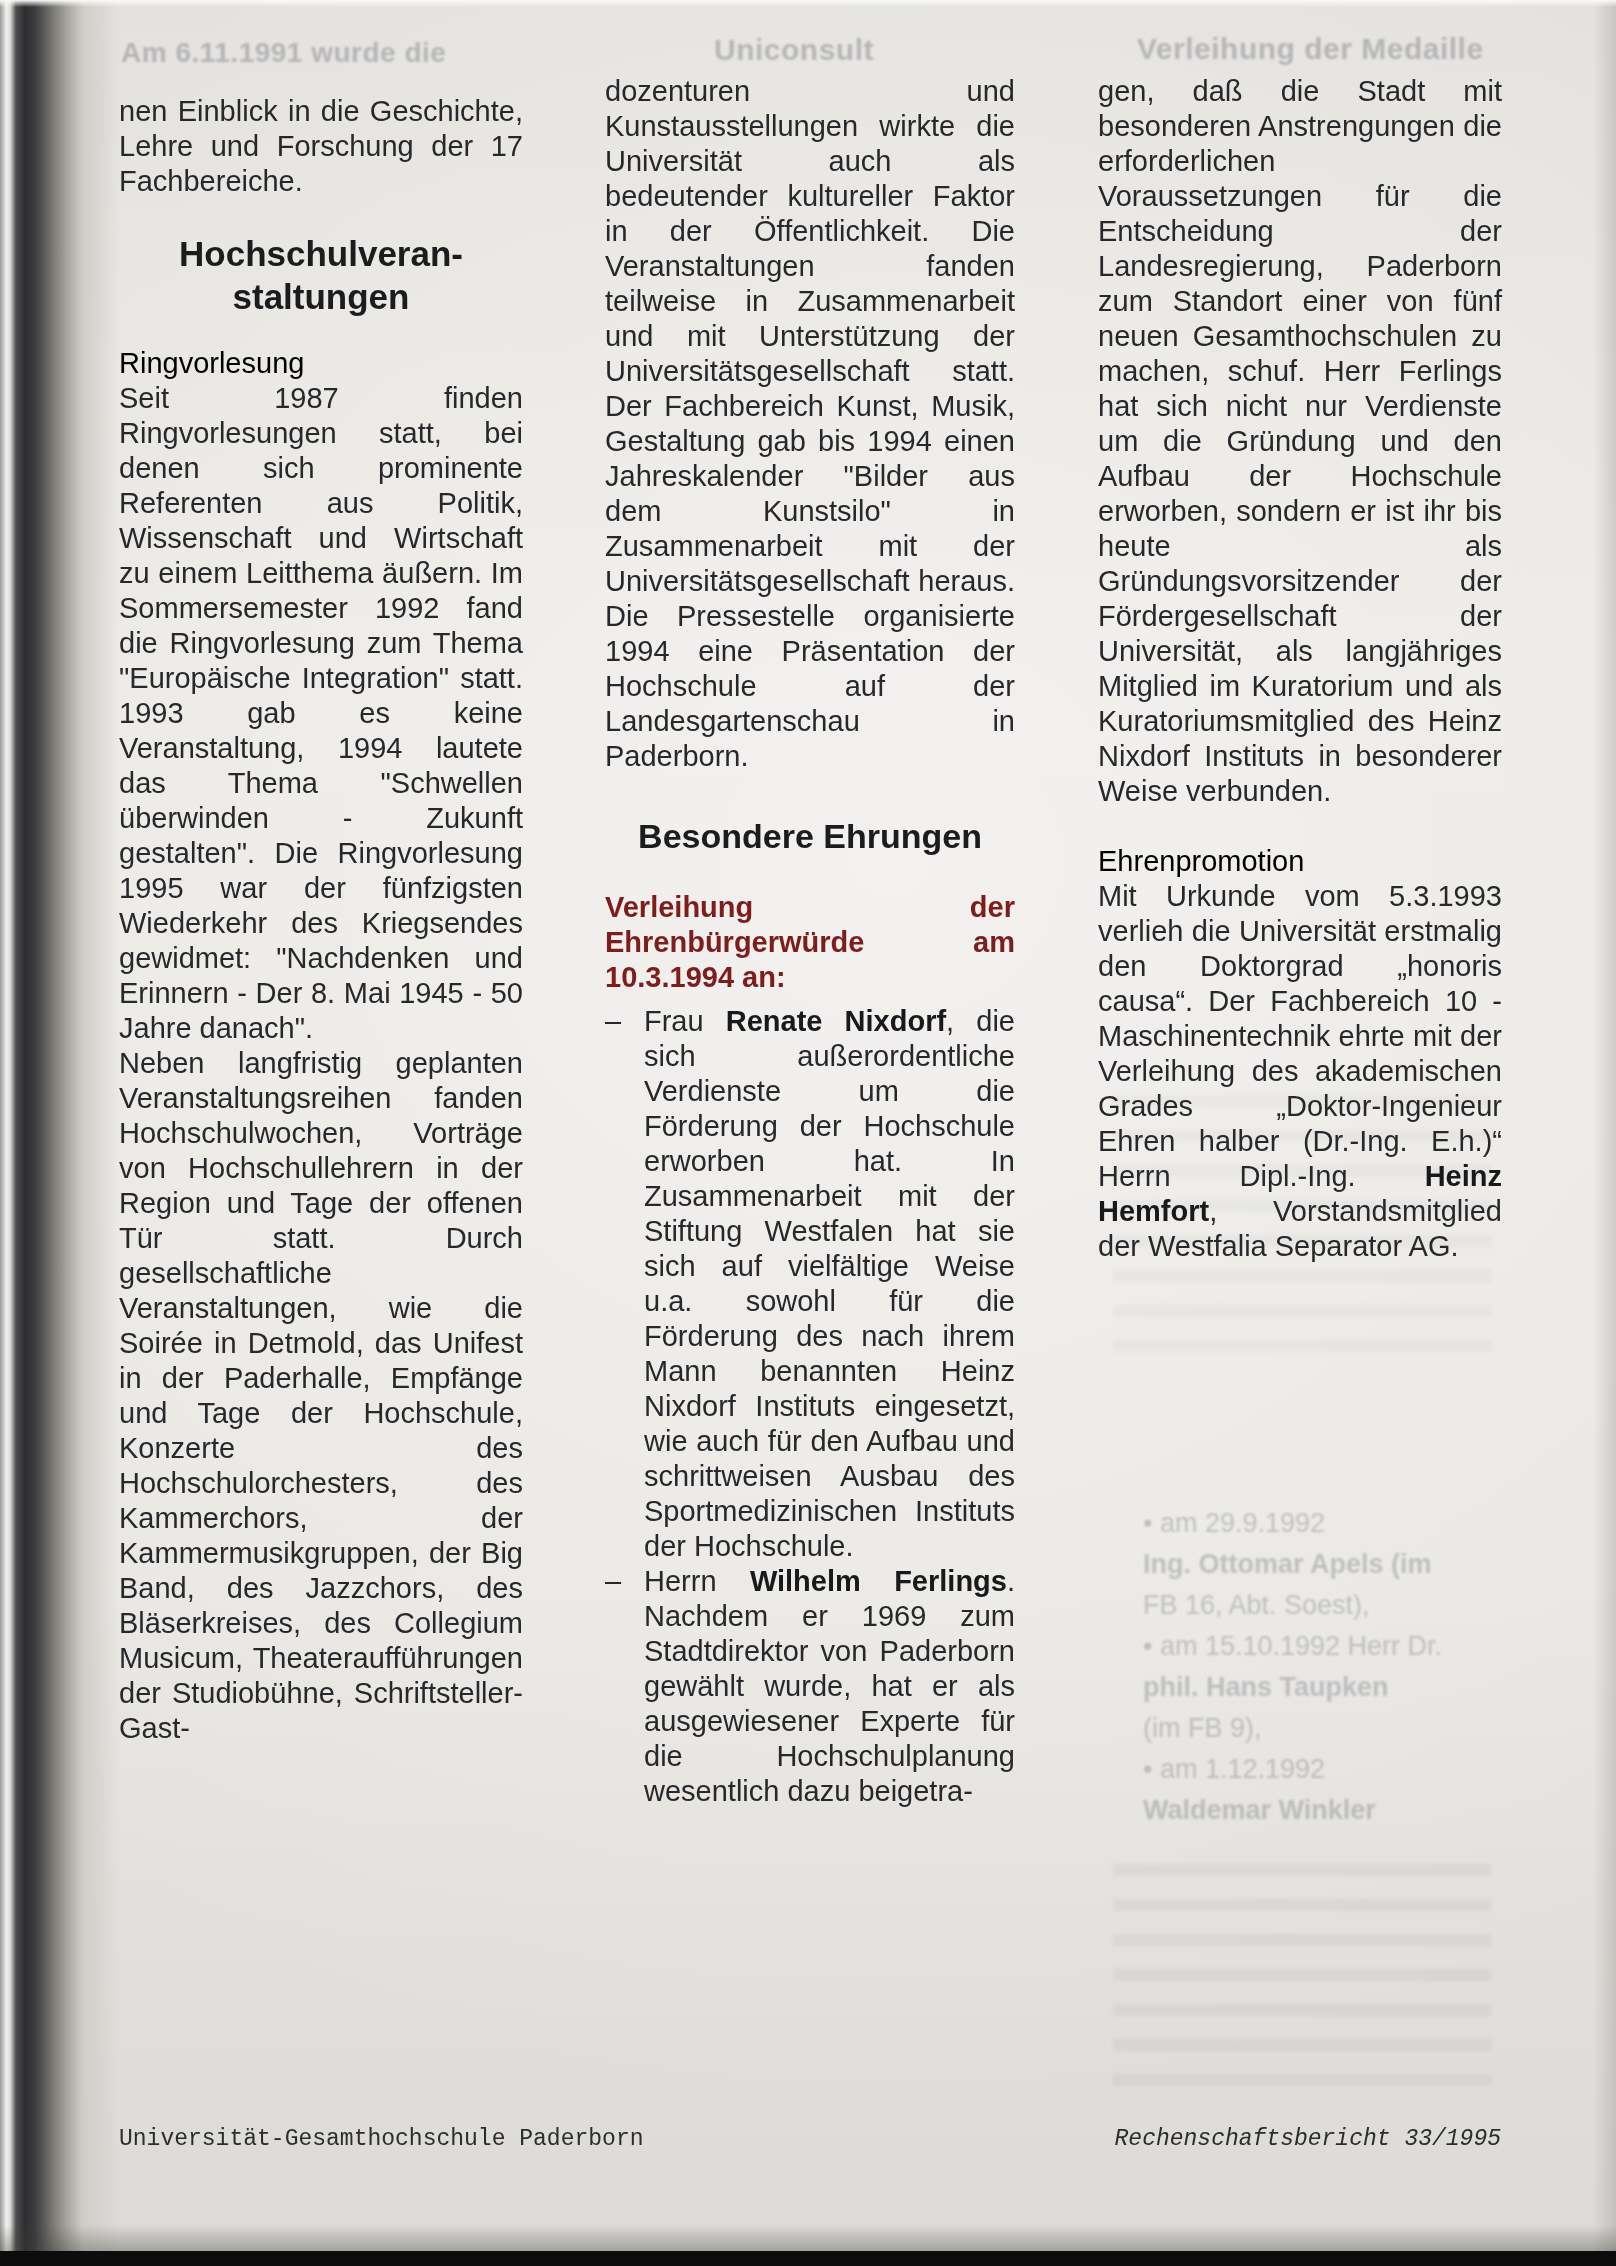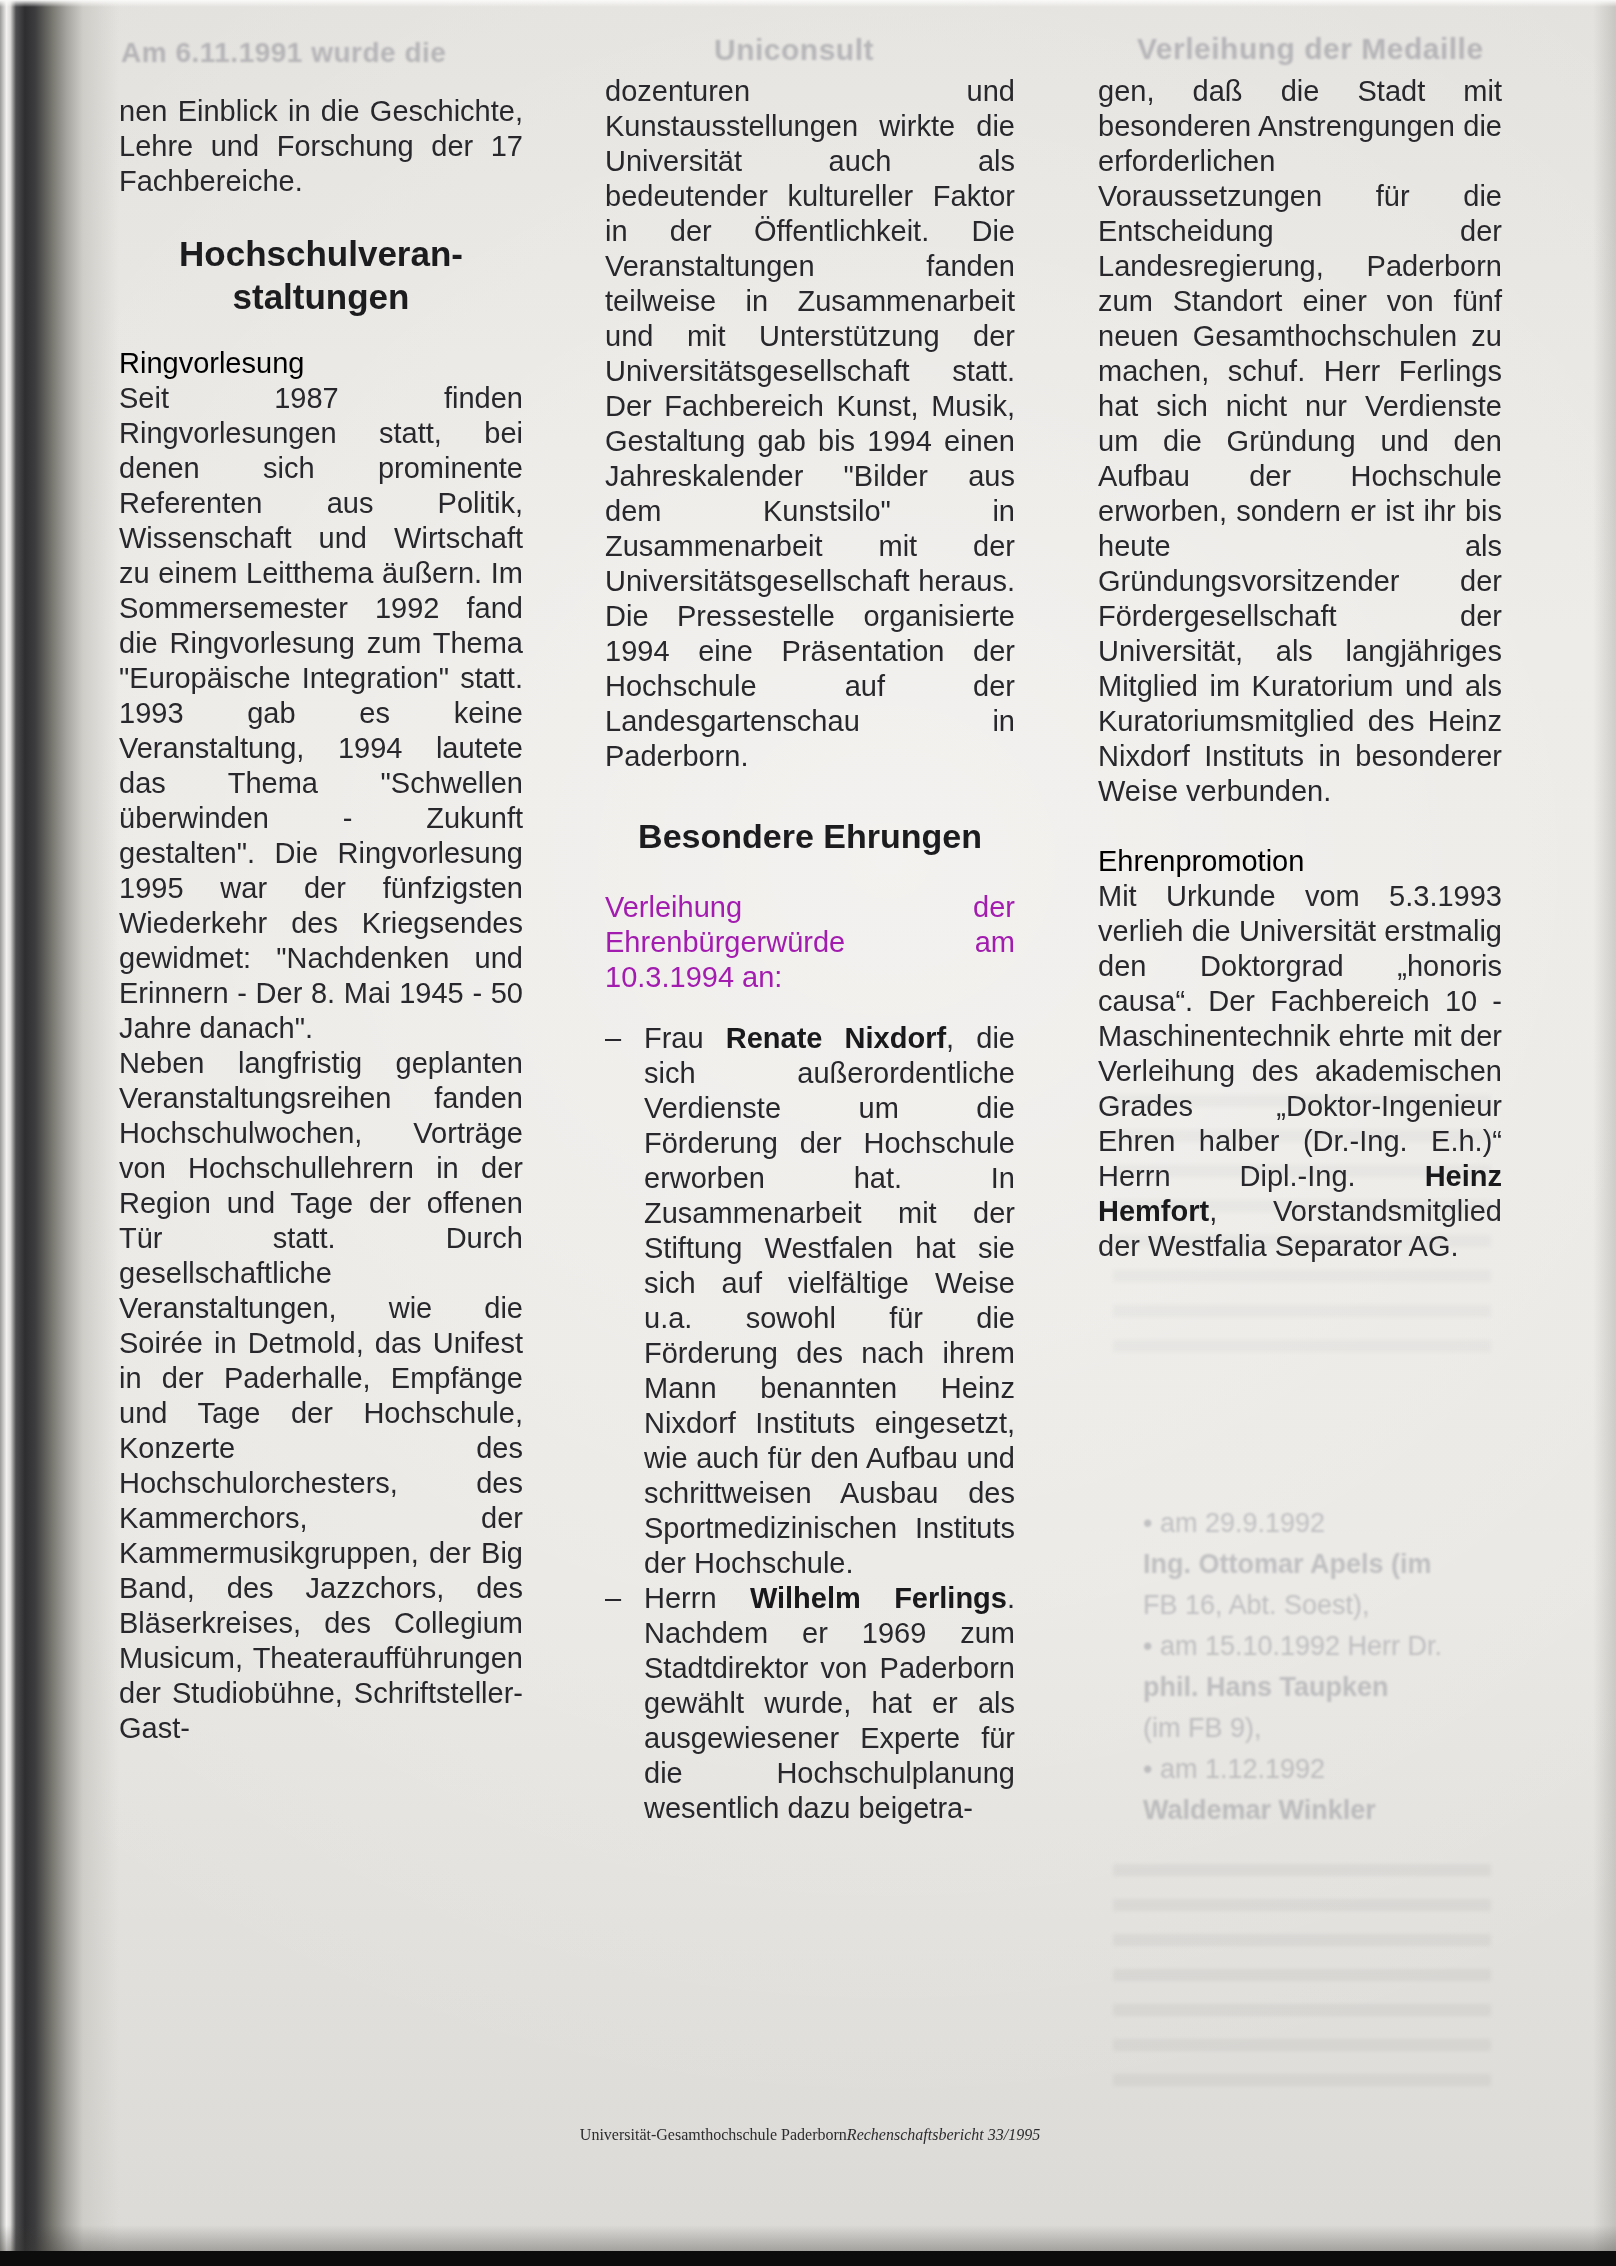--- a/index.html
+++ b/index.html
@@ -53,32 +53,32 @@
   .h-center {
     font-weight:bold; font-size:35px; line-height:43px; text-align:center;
     white-space:pre-line; margin:33px 0 28px; color:#1c1c1f;
   }
   .h-left {
     font-weight:bold; font-size:34px; line-height:42px; text-align:center;
     margin:41px 0 33px; color:#1c1c1f;
   }
   .subhead { font-weight:normal; color:#000000; white-space:pre-line; }
   .mt { margin-top:35px; }
-  .lead-bold { font-weight:normal; color:#a21caf; text-align:justify; margin-bottom:26px; }
+  .lead-bold { font-weight:bold; color:#7f1d1d; text-align:justify; margin-bottom:9px; }
   strong { color:#19191c; }
 
   .li { display:flex; }
   .li .dash { width:39px; flex:0 0 39px; }
   .li .txt { flex:1; text-align:justify; }
 
   
   .footer {
     position:absolute; left:119px; right:116px; top:2126px; z-index:4;
-    display:flex; justify-content:center;
-    font-family:Liberation Serif, serif; font-size:16px; color:#2c2c2f;
+    display:flex; justify-content:space-between;
+    font-family:Liberation Mono, monospace; font-size:23px; color:#2c2c2f;
   }
   .f-right { font-style:italic; }
 
   
   .ghost {
     position:absolute; z-index:1; font-weight:bold;
     color:rgba(80,82,96,0.32); filter:blur(1px);
     font-size:28px; letter-spacing:0.5px;
   }
   .g-top-left  { left:121px;  top:37px; }

